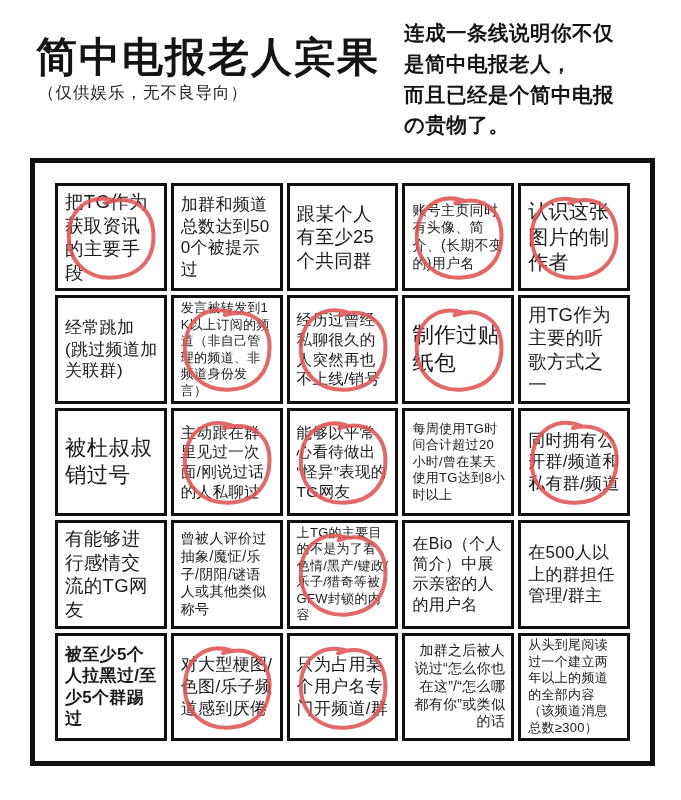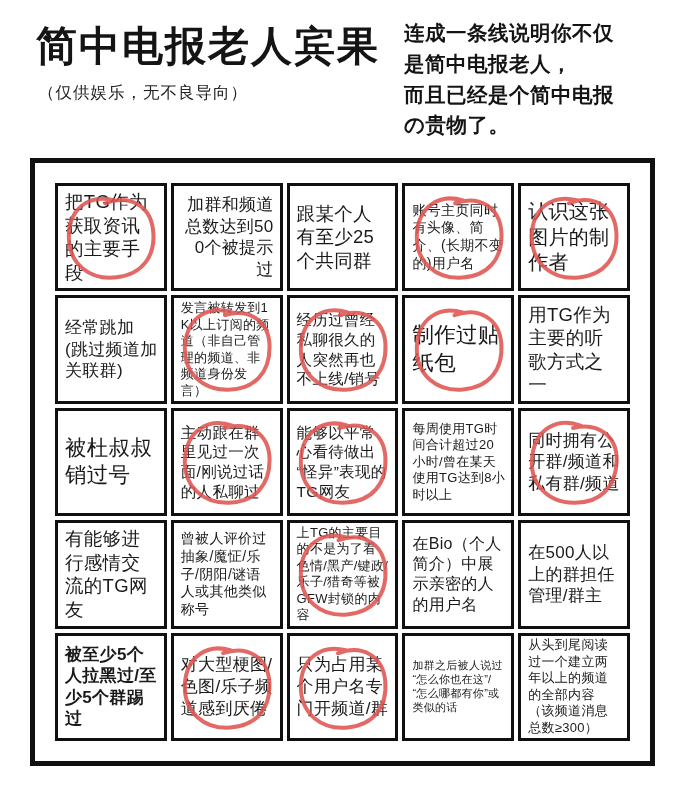--- a/index.html
+++ b/index.html
@@ -9,21 +9,21 @@
     width: 681px;
     height: 800px;
     background: #ffffff;
     font-family: "Liberation Sans", "DejaVu Sans", sans-serif;
     color: #141414;
     overflow: hidden;
     margin: 0 auto;
   }
   .title {
     position: absolute;
-    left: 36px; top: 19px;
+    left: 36px; top: 30px;
     font-size: 41px;
     font-weight: 700;
     letter-spacing: 2px;
     white-space: nowrap;
   }
   .subtitle {
     position: absolute;
     left: 38px; top: 82px;
     font-size: 16.5px;
     font-weight: 400;
@@ -105,21 +105,21 @@
 
   <div class="grid-wrap">
     <div class="grid" id="grid">
         <div class="cell">
           <span class="cell-text" style="font-size: 18.5px;">把TG作为获取资讯的主要手段</span>
           <svg class="circle-mark" viewBox="0 0 100 72" preserveAspectRatio="none" style="transform: rotate(-4deg);">
             <path d="M55 8 C 30 2, 10 13, 8 33 C 6 55, 27 68, 53 67 C 79 66, 94 53, 93 33 C 92 14, 72 4, 47 10" stroke="#e05552"></path>
           </svg>
         </div>
         <div class="cell">
-          <span class="cell-text" style="font-size: 17px; text-align: right;">加群和频道总数达到500个被提示过</span>
+          <span class="cell-text" style="font-size: 17px;">加群和频道总数达到500个被提示过</span>
         </div>
         <div class="cell">
           <span class="cell-text" style="font-size: 18.5px;">跟某个人有至少25个共同群</span>
         </div>
         <div class="cell">
           <span class="cell-text" style="font-size: 14px;">账号主页同时有头像、简介、(长期不变的)用户名</span>
           <svg class="circle-mark" viewBox="0 0 100 72" preserveAspectRatio="none" style="transform: rotate(-1deg);">
             <path d="M55 8 C 30 2, 10 13, 8 33 C 6 55, 27 68, 53 67 C 79 66, 94 53, 93 33 C 92 14, 72 4, 47 10" stroke="#e05552"></path>
           </svg>
         </div>
@@ -204,20 +204,20 @@
             <path d="M55 8 C 30 2, 10 13, 8 33 C 6 55, 27 68, 53 67 C 79 66, 94 53, 93 33 C 92 14, 72 4, 47 10" stroke="#e05552"></path>
           </svg>
         </div>
         <div class="cell">
           <span class="cell-text" style="font-size: 17px;">只为占用某个用户名专门开频道/群</span>
           <svg class="circle-mark" viewBox="0 0 100 72" preserveAspectRatio="none" style="transform: rotate(-3deg);">
             <path d="M55 8 C 30 2, 10 13, 8 33 C 6 55, 27 68, 53 67 C 79 66, 94 53, 93 33 C 92 14, 72 4, 47 10" stroke="#e05552"></path>
           </svg>
         </div>
         <div class="cell">
-          <span class="cell-text" style="font-size: 11px;">加群之后被人说过“怎么你也在这”/“怎么哪都有你”或类似的话</span>
+          <span class="cell-text" style="font-size: 14px; text-align: right;">加群之后被人说过“怎么你也在这”/“怎么哪都有你”或类似的话</span>
         </div>
         <div class="cell">
           <span class="cell-text" style="font-size: 13px;">从头到尾阅读过一个建立两年以上的频道的全部内容（该频道消息总数≥300）</span>
         </div>
       </div>
   </div>
 </div>
 
 </body></html>

